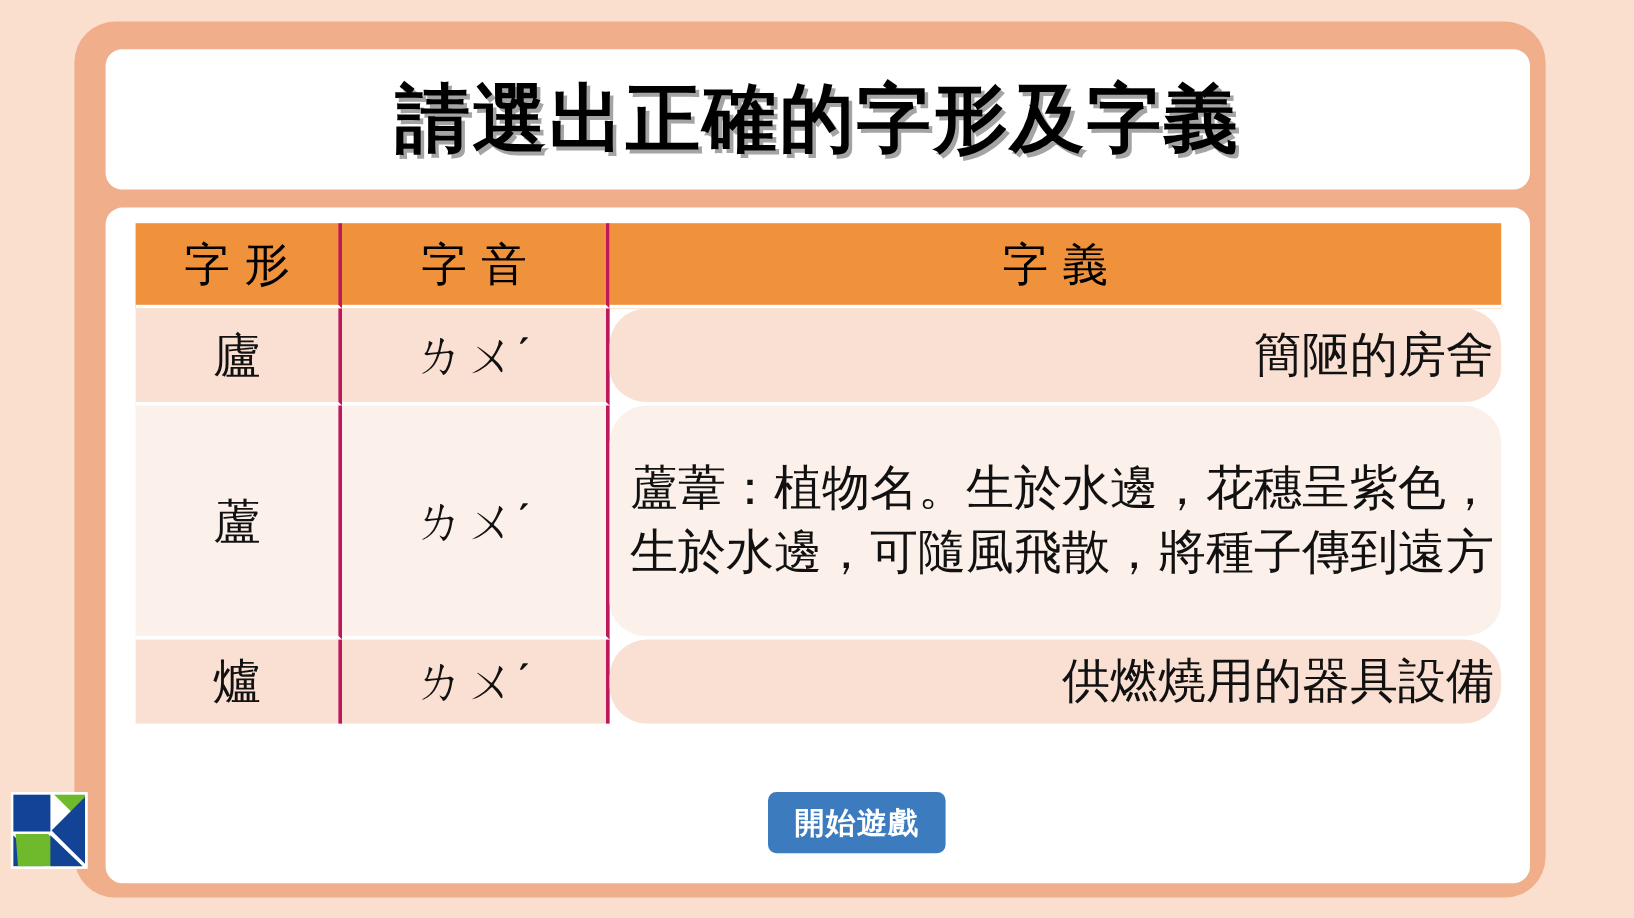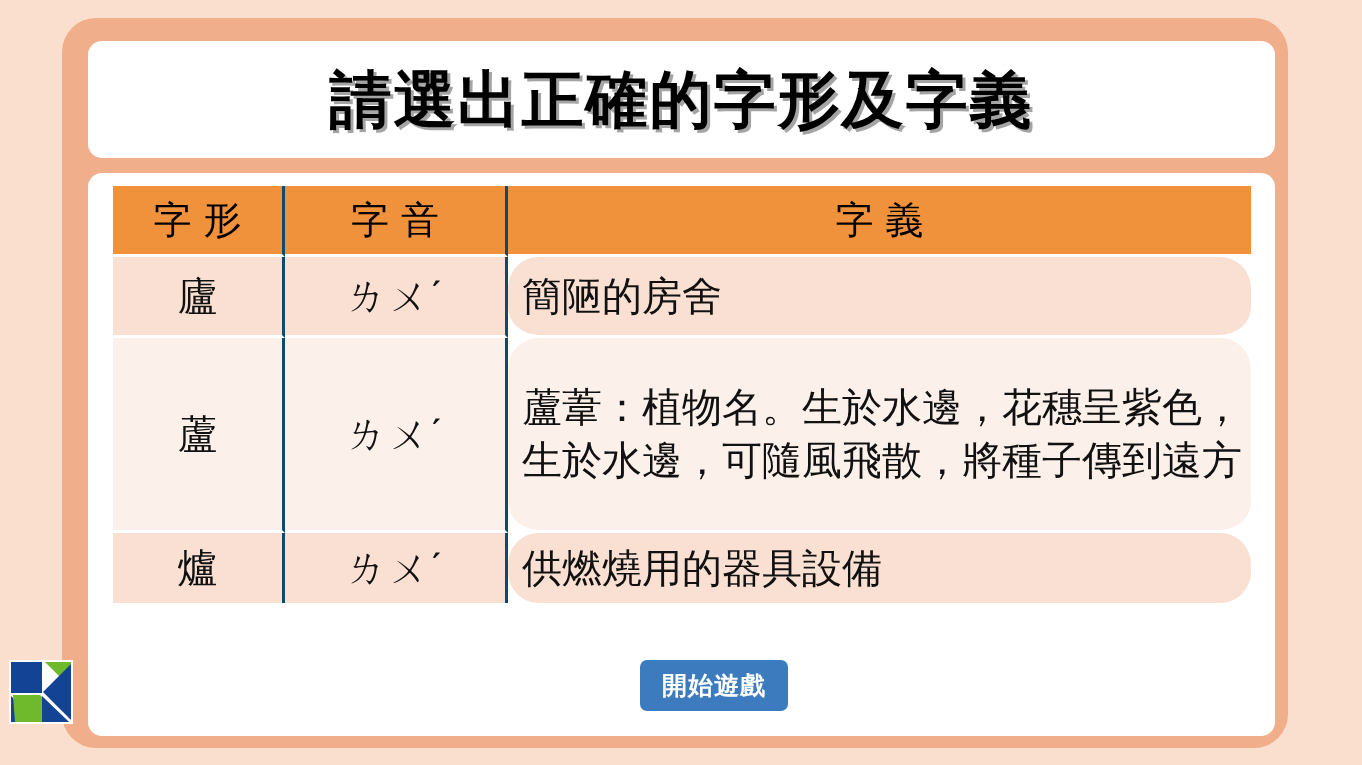--- a/index.html
+++ b/index.html
@@ -73,21 +73,21 @@
     left: 25px;
     top: 13px;
     width: 1138px;
     border-collapse: separate;
     border-spacing: 0;
     table-layout: fixed;
   }
   .table td, .table th {
     padding: 0;
     vertical-align: middle;
-    border-right: 3px solid #0c4a6e;
+    border-right: 3px solid #be185d;
     border-bottom: 3px solid #ffffff;
   }
   .table td:last-child, .table th:last-child {
     border-right: none;
     margin-left: 48px;
   }
   .table tr:last-child td {
     border-bottom: none;
   }
 
@@ -114,21 +114,21 @@
     color: #111111;
     font-weight: 400;
   }
   td.cell-form, td.cell-sound {
     text-align: center;
   }
   td.cell-sound {
     letter-spacing: 1px;
   }
   td.cell-mean {
-    text-align: left;
+    text-align: right;
     padding: 4px 6px 4px 14px;
     line-height: 1.32;
     border-radius: 31px;
   }
   tr.r1 td { height: 70px; }
   tr.r2 td { height: 184px; }
   tr.r3 td { height: 62px; }
 
   
   .start-button {

